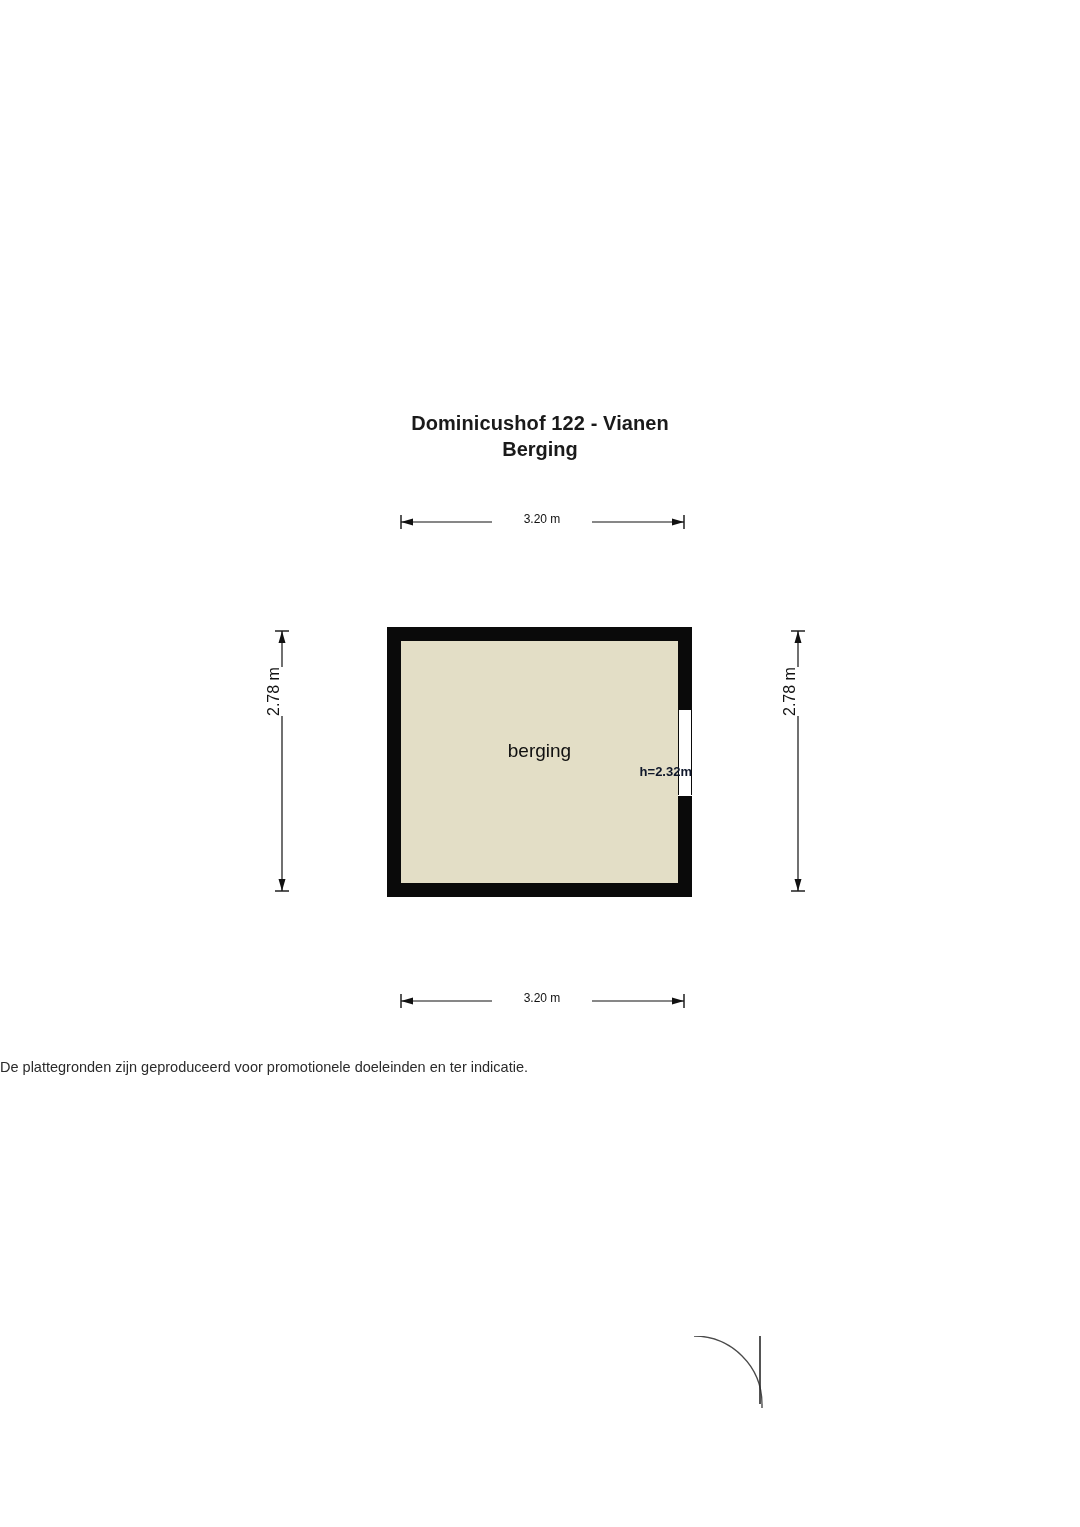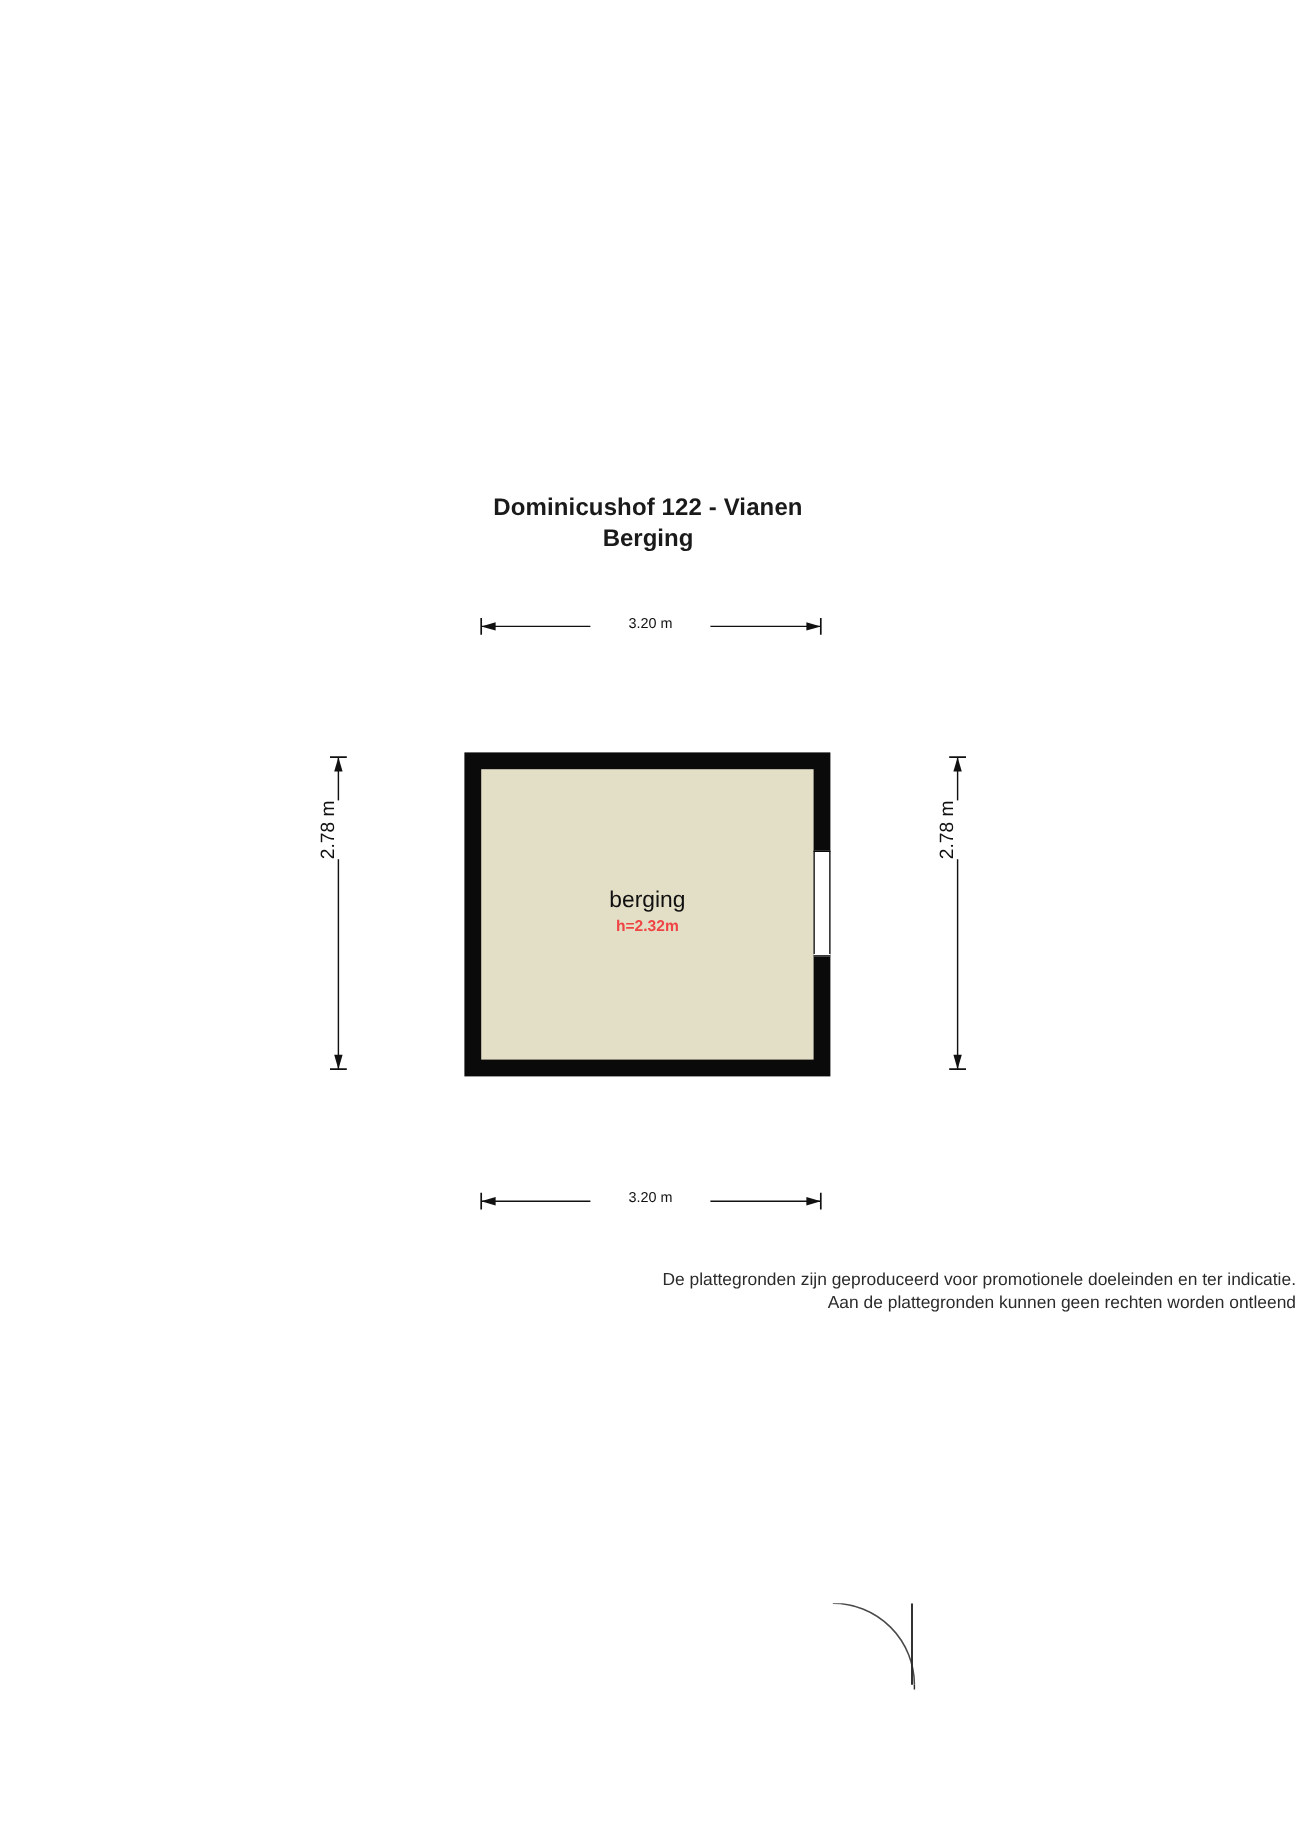--- a/index.html
+++ b/index.html
@@ -75,21 +75,22 @@
   }
   .room-name {
     font-size: 19px;
     line-height: 24px;
     color: #101010;
   }
   .room-height {
     font-size: 13px;
     font-weight: bold;
     line-height: 17px;
-    color: #ef4444;
+    color: #0f172a;
+    text-align: right;
   }
 
   
   .door-opening {
     position: absolute;
     right: 0px;
     top: 82px;
     width: 14px;
     height: 86px;
     background: #ffffff;
@@ -186,21 +187,21 @@
     background: #ffffff;
     padding: 2px 0;
   }
 
   
   .footer {
     position: absolute;
     left: 0;
     top: 1058px;
     width: 1080px;
-    text-align: right;
+    text-align: left;
     color: #2b2b2b;
   }
   .footer div {
     font-size: 14.5px;
     line-height: 19px;
   }
 </style>
 </head>
 <body>
 
@@ -274,16 +275,15 @@
 
     <svg class="door-swing" viewBox="0 0 80 92">
       <path d="M 2 0 A 68 68 0 0 1 70 68" fill="none" stroke="#4a4a4a" stroke-width="1.3"></path>
       <line x1="68" y1="0" x2="68" y2="68" stroke="#2a2a2a" stroke-width="1.6"></line>
       <line x1="70" y1="68" x2="70" y2="72" stroke="#2a2a2a" stroke-width="1.2"></line>
     </svg>
   </div>
 
   <div class="footer">
     <div>De plattegronden zijn geproduceerd voor promotionele doeleinden en ter indicatie.</div>
-    <div>Aan de plattegronden kunnen geen rechten worden ontleend</div>
   </div>
 
 </div>
 
 </body></html>

